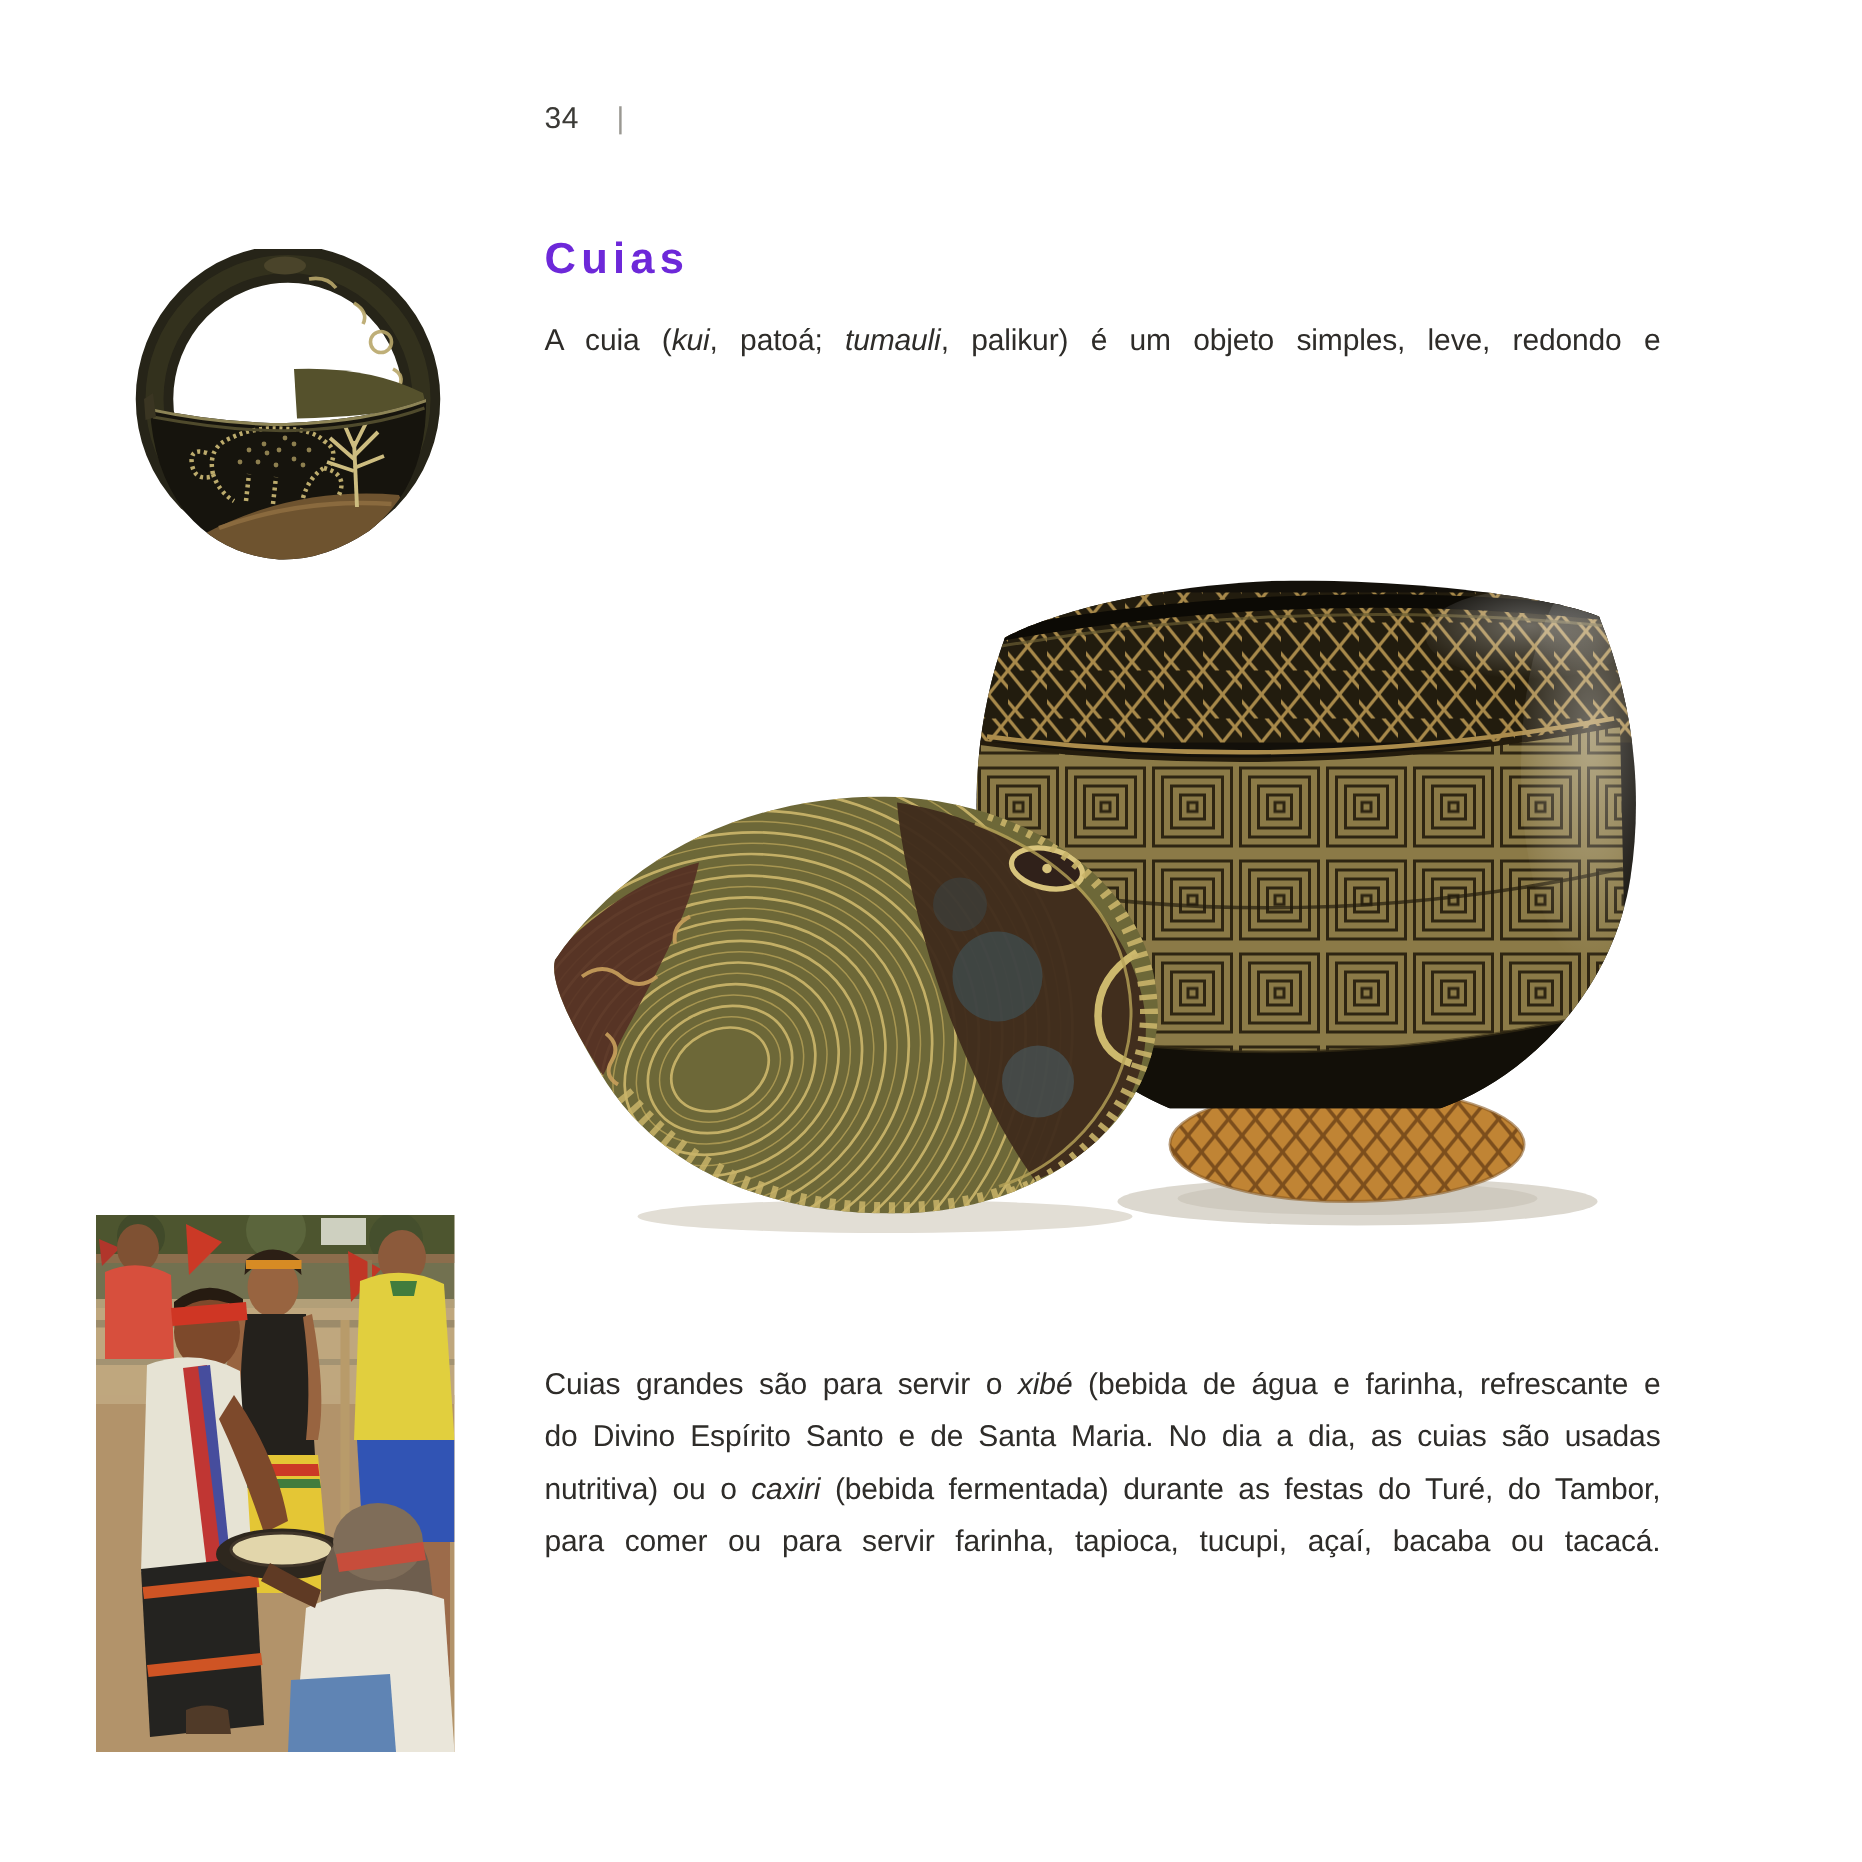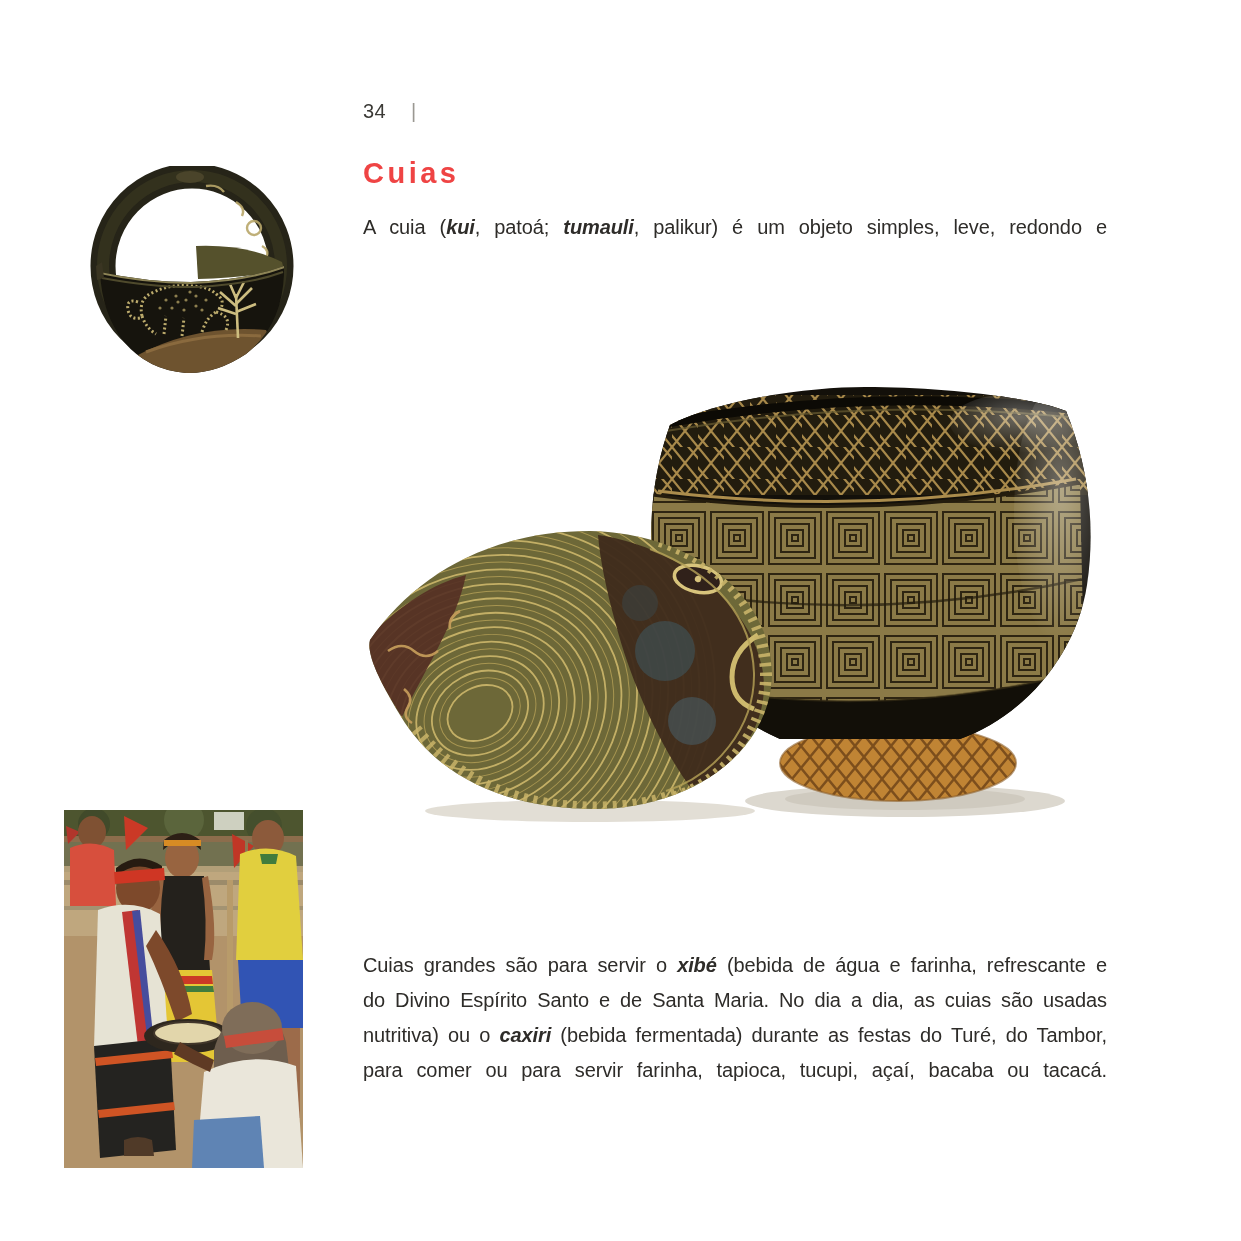--- a/index.html
+++ b/index.html
@@ -9,43 +9,43 @@
     position: relative;
     font-family: "Liberation Sans", sans-serif;
     overflow: hidden;
   }
   .page { position: absolute; inset: 0; background: #ffffff; }
 
   
   .running-head {
     position: absolute; left: 363px; top: 68px;
     display: flex; align-items: baseline;
-    font-size: 20px; color: #3b3a36; letter-spacing: 0.3px; margin-top: 32px;
+    font-size: 20px; color: #3b3a36; letter-spacing: 0.3px;
   }
   .running-head .pnum { width: 38px; }
   .running-head .sep { color: #9a9892; margin: 0 14px 0 10px; font-weight: 300; }
 
   
   .section-title {
     position: absolute; left: 363px; top: 157px;
-    font-size: 29px; font-weight: 700; color: #ef4444;
+    font-size: 29px; font-weight: 700; color: #6d28d9;
     letter-spacing: 3.5px;
   }
 
   
   .bodytext {
     position: absolute; left: 363px; width: 744px;
     font-size: 20px; color: #2e2c29; letter-spacing: -0.1px;
     line-height: 34px;
   }
   .bodytext.p1 { top: 210px; }
-  .bodytext.p2 { top: 906px; line-height: 35px; margin-top: 42px; }
+  .bodytext.p2 { top: 906px; line-height: 35px; }
   .tline { text-align: justify; text-align-last: justify; text-justify: inter-word; white-space: normal; }
   .tline.tlast { text-align-last: left; }
-  .tline em { font-style: italic; font-weight: bold; }
+  .tline em { font-style: italic; }
 
   
   .fig { position: absolute; }
   .fig svg { display: block; }
   .fig-basket { left: 86px; top: 166px; width: 215px; height: 212px; }
   .fig-main   { left: 360px; top: 383px; width: 762px; height: 440px; }
   .fig-photo  { left: 64px;  top: 810px; width: 239px; height: 358px; }
 </style>
 </head>
 <body>

